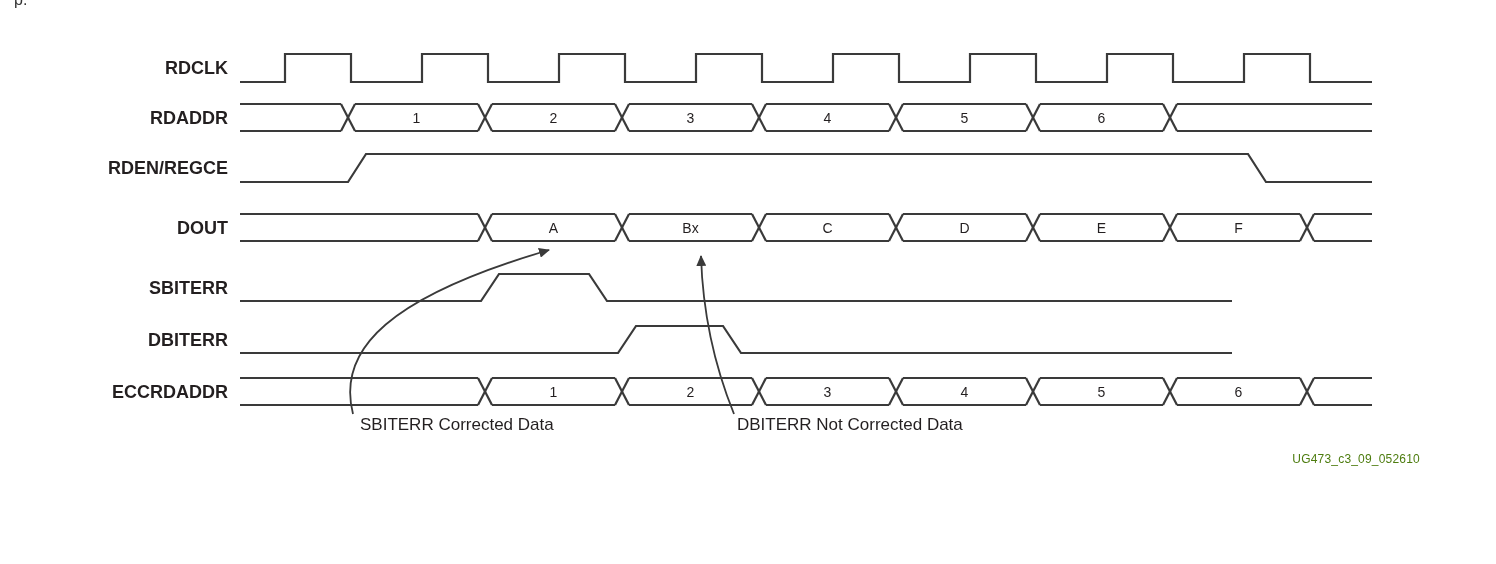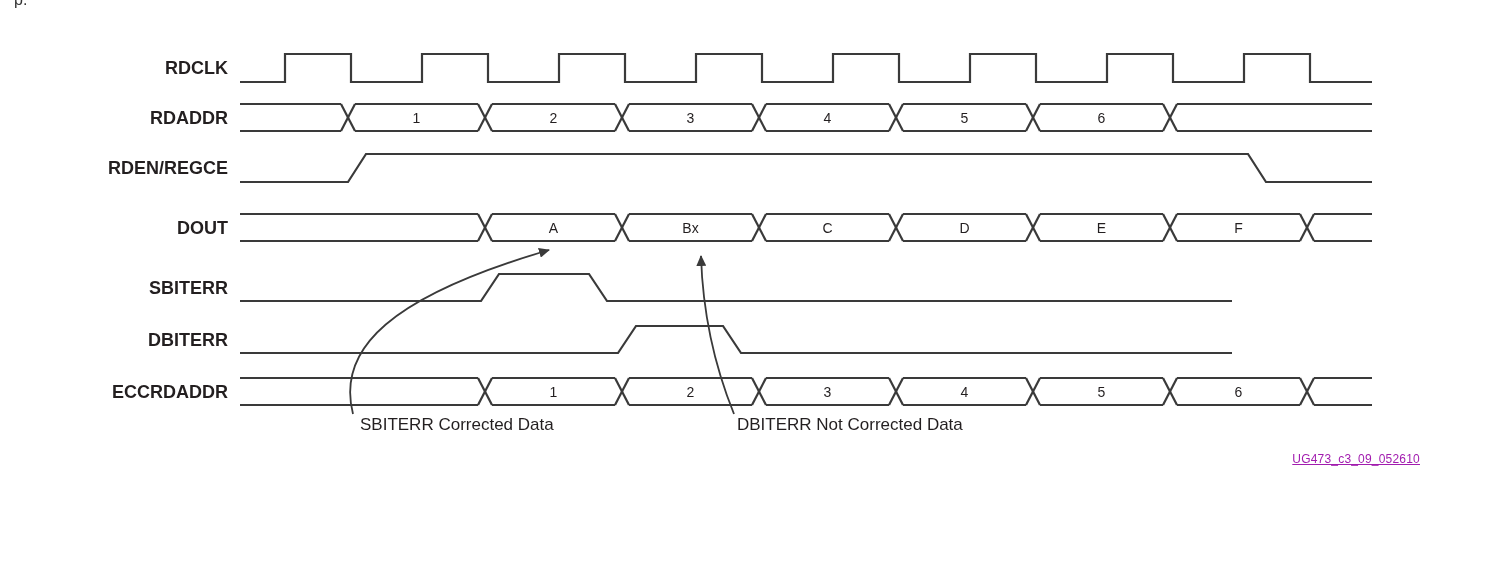--- a/index.html
+++ b/index.html
@@ -11,21 +11,21 @@
     font-family:"Liberation Sans", sans-serif;
     color:#231f20;
   }
   .timing-svg { position:absolute; left:0; top:0; }
   .sig-label   { font:bold 18px "Liberation Sans", sans-serif; }
   .bus-value   { font:14px "Liberation Sans", sans-serif; }
   .anno-label  { font:17px "Liberation Sans", sans-serif; }
   .watermark {
     position:absolute; top:452px; right:52px;
     font:12px "Liberation Sans", sans-serif;
-    color:#a21caf; letter-spacing:0.2px;text-decoration:underline;
+    color:#4d7c0f; letter-spacing:0.2px;
   }
   .caption {
     position:absolute; top:511px; left:0; width:100%;
     text-align:center; white-space:nowrap;
   }
   .cap-prefix { font:italic 21px "Liberation Serif", serif; font-family:"Liberation Sans", sans-serif; font-style:italic; font-size:21px; }
   .cap-title  { font:bold 21px "Liberation Sans", sans-serif; margin-left:12px; }
   .corner-fragment {
     position:absolute; left:14px; top:-9px;
     font:16px "Liberation Sans", sans-serif; color:#333;

